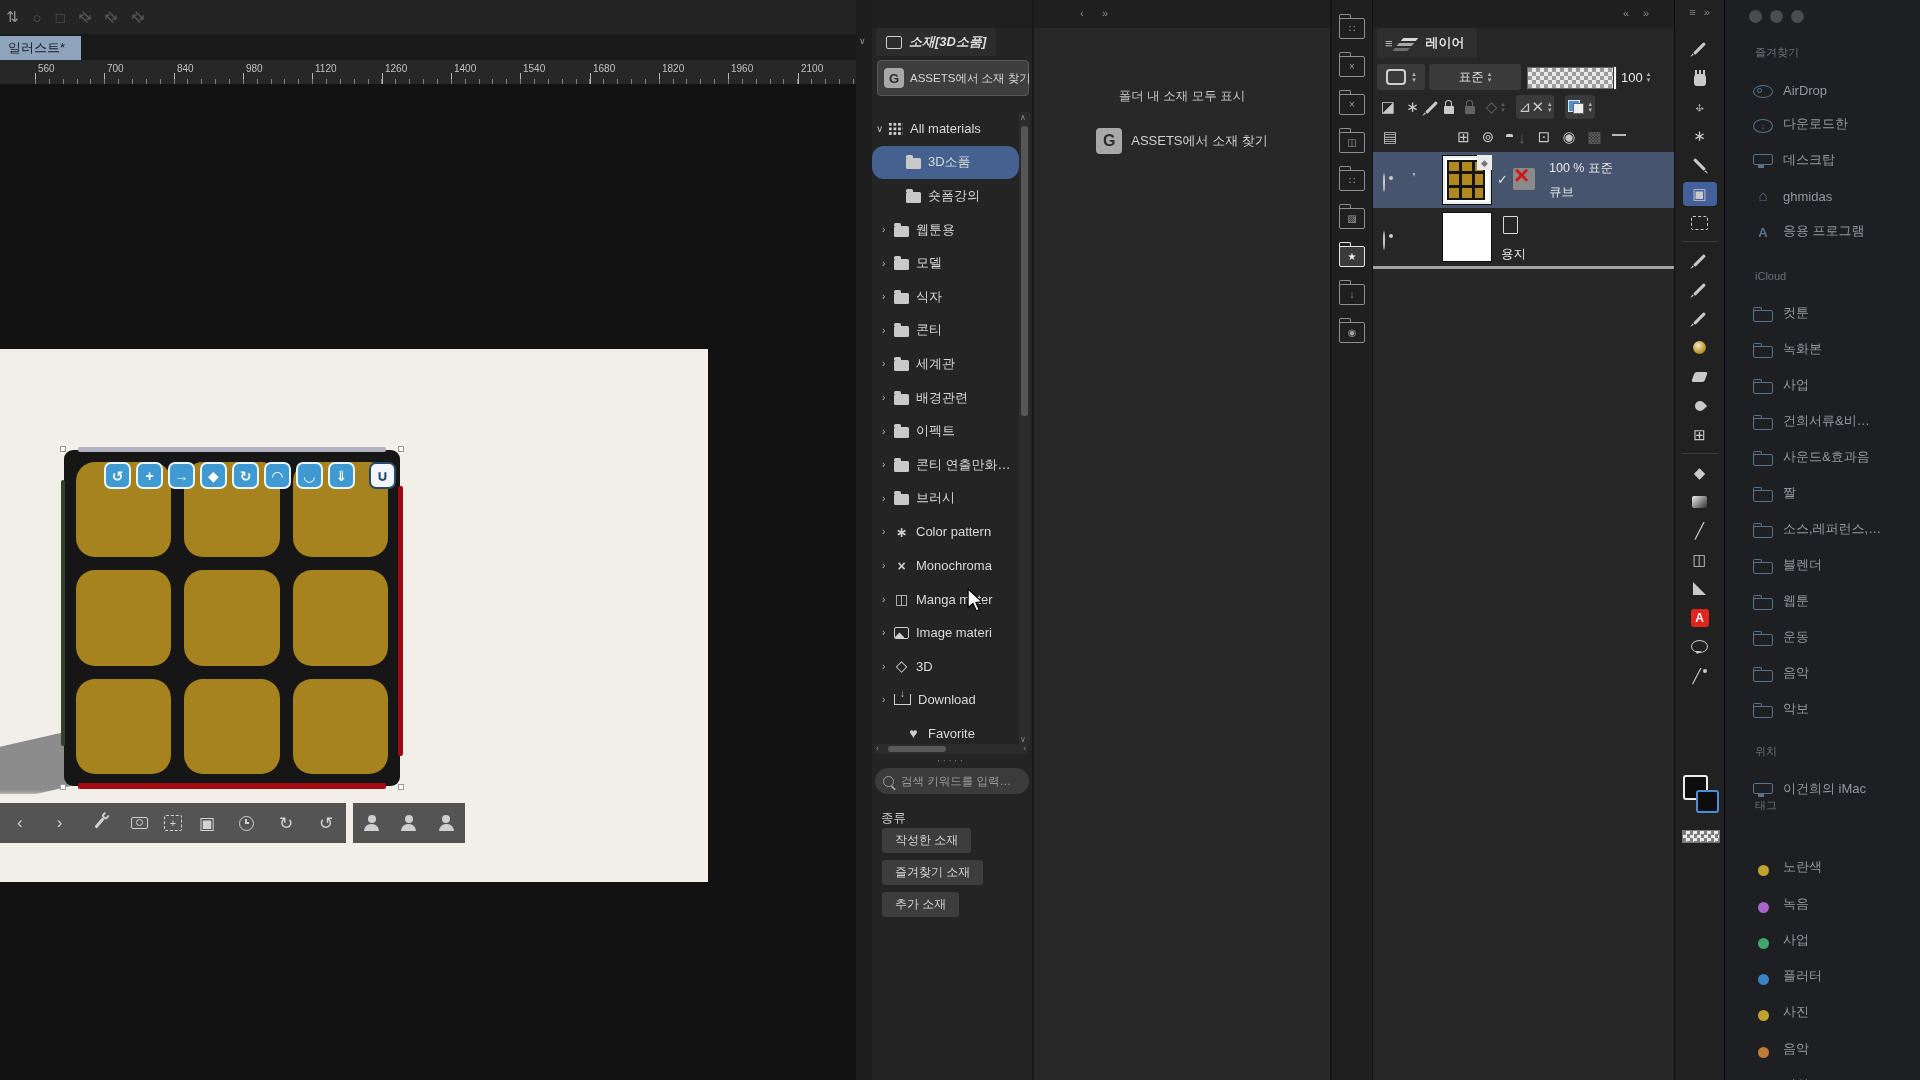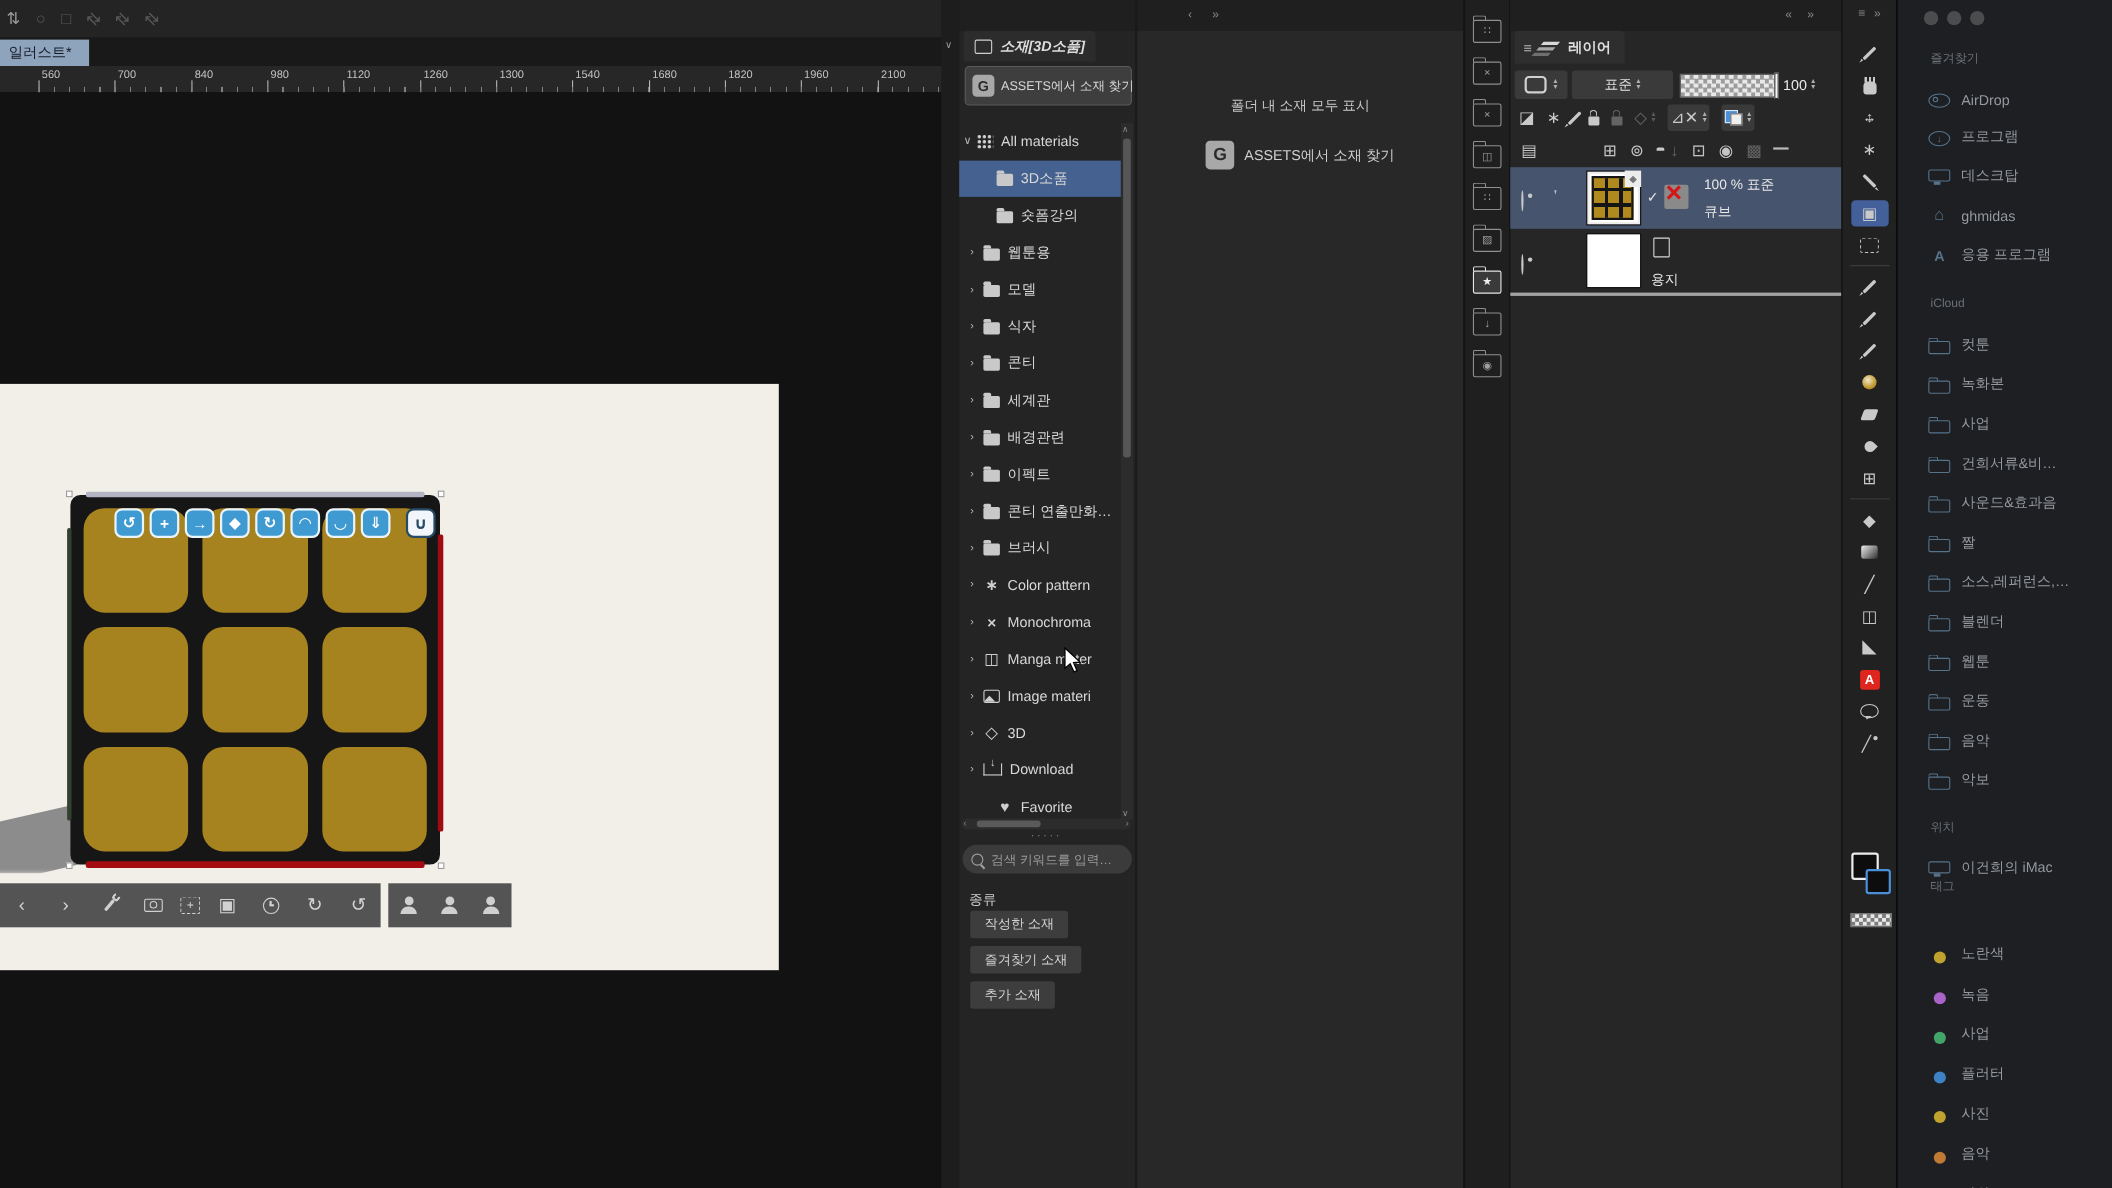--- a/index.html
+++ b/index.html
@@ -62,21 +62,21 @@
   .ic-g{width:20px;height:20px;border-radius:4px;background:#a8a8a8;color:#2c2c2c;font-weight:bold;font-size:13px;display:flex;align-items:center;justify-content:center;flex:none;}
   .ic-g::before{content:"G";}
   .m-assets-btn .bt{font-size:11.5px;color:#d6d6d6;white-space:nowrap;}
   
   .m-tree{position:absolute;left:0;top:112px;width:147px;display:flex;flex-direction:column;}
   .trow{position:relative;height:33.6px;display:flex;align-items:center;padding-left:4px;box-sizing:border-box;white-space:nowrap;overflow:hidden;}
   .trow .chev{width:12px;flex:none;font-size:10px;color:#b8b8b8;}
   .trow .tico{margin-right:7px;flex:none;display:flex;align-items:center;justify-content:center;min-width:15px;color:#cfcfcf;font-size:14px;}
   .trow .tlabel{font-size:13px;color:#d8d8d8;overflow:hidden;text-overflow:clip;}
   .trow.selected{background:#45618f;}
-  .trow.lvl1{padding-left:22px;}
+  .trow.lvl1{padding-left:22px;border-radius:12px;}
   .trow.lvlc{padding-left:10px;}
   .f-fold{width:15px;height:11px;border-radius:1.5px;background:#c9c9c9;position:relative;margin-top:3px;}
   .f-fold::before{content:"";position:absolute;top:-3px;left:0;width:7px;height:3px;background:#c9c9c9;border-radius:1.5px 1.5px 0 0;}
   .ic-grid{width:13px;height:13px;background-image:radial-gradient(#cfcfcf 1.5px,transparent 1.7px);background-size:4.6px 4.6px;}
   .ic-flower{font-size:17px;font-weight:bold;} .ic-flower::before{content:"∗";}
   .ic-x{font-size:16px;font-weight:bold;} .ic-x::before{content:"×";}
   .ic-frame::before{content:"◫";font-size:14px;}
   .ic-image{width:15px;height:12px;border:1.5px solid #cfcfcf;border-radius:2px;position:relative;overflow:hidden;box-sizing:border-box;}
   .ic-image::after{content:"";position:absolute;bottom:-3px;left:1px;width:7px;height:7px;background:#cfcfcf;transform:rotate(45deg);}
   .ic-cube::before{content:"◇";font-size:15px;}
@@ -280,21 +280,21 @@
       <span class="tick" style="left: 312px;">
         <i></i>
         <b>1120</b>
       </span>
       <span class="tick" style="left: 382px;">
         <i></i>
         <b>1260</b>
       </span>
       <span class="tick" style="left: 451px;">
         <i></i>
-        <b>1300</b>
+        <b>1400</b>
       </span>
       <span class="tick" style="left: 520px;">
         <i></i>
         <b>1540</b>
       </span>
       <span class="tick" style="left: 590px;">
         <i></i>
         <b>1680</b>
       </span>
       <span class="tick" style="left: 659px;">
@@ -745,21 +745,21 @@
       </div>
     <div class="s-title" style="top:45px;">즐겨찾기</div>
     <div class="f-list" style="top:62px;">
 
     <div class="f-row rh355">
           <span class="fico i-adrop"></span>
           <span class="flabel">AirDrop</span>
         </div>
         <div class="f-row rh355">
           <span class="fico i-dl"></span>
-          <span class="flabel">프로그램</span>
+          <span class="flabel">다운로드한</span>
         </div>
         <div class="f-row rh355">
           <span class="fico i-mon"></span>
           <span class="flabel">데스크탑</span>
         </div>
         <div class="f-row rh355">
           <span class="fico i-home"></span>
           <span class="flabel">ghmidas</span>
         </div>
         <div class="f-row rh355">

